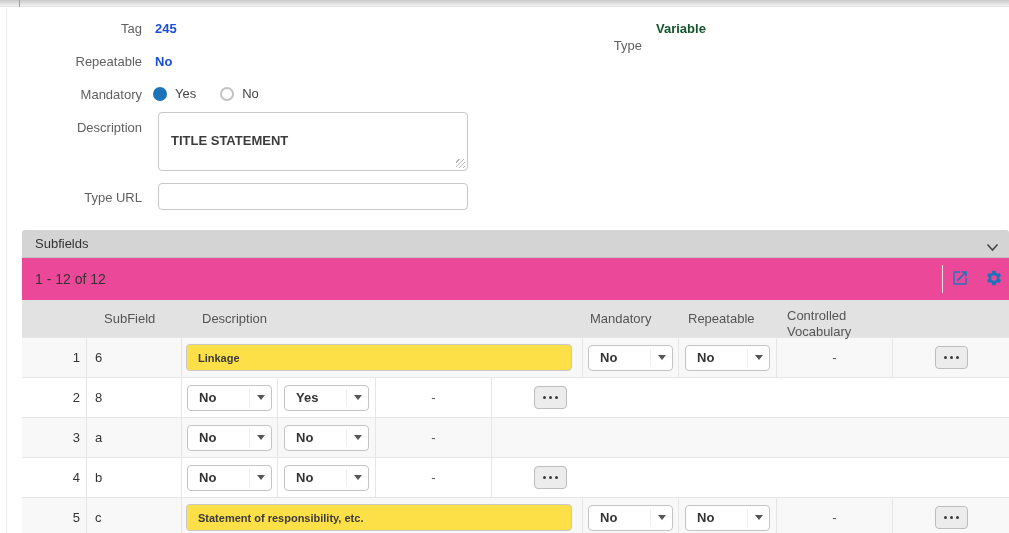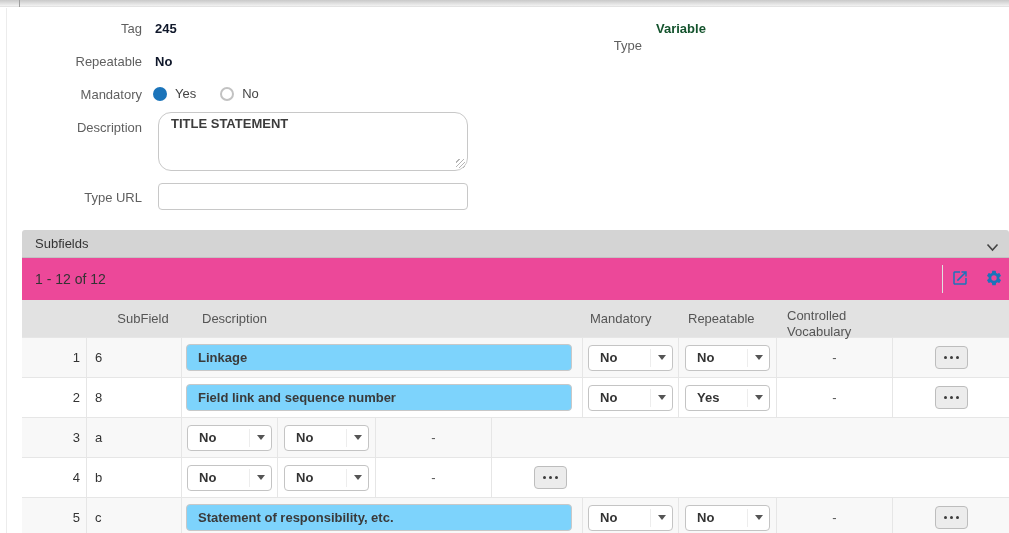--- a/index.html
+++ b/index.html
@@ -11,33 +11,33 @@
   }
   
   .topstrip{ position:absolute; left:0; top:0; width:1009px; height:7px;
     background:linear-gradient(#c9c9c9,#f2f2f2); border-bottom:1px solid #e3e3e3;}
   .topstrip .tick{ position:absolute; left:19px; top:0; width:1px; height:7px; background:#9f9f9f;}
   .left-line{ position:absolute; left:6px; top:8px; width:1px; height:525px; background:#ececec;}
 
   
   .flabel{ position:absolute; left:0; width:142px; text-align:right;
     font-size:13px; color:#5f5f5f; }
-  .fvalue{ position:absolute; left:155px; font-size:13px; font-weight:700; color:#0f172a; }
+  .fvalue{ position:absolute; left:155px; font-size:13px; font-weight:700; color:#1d4ed8; }
   .type-label{ position:absolute; left:560px; width:82px; text-align:right; font-size:13px; color:#5f5f5f;}
   .type-value{ position:absolute; left:656px; font-size:13px; font-weight:700; color:#14532d;}
 
   .radio-row{ position:absolute; left:153px; top:86px; display:flex; align-items:center; gap:8px; font-size:13px; color:#444;}
   .radio{ width:14px; height:14px; border-radius:50%; display:inline-block;}
   .radio.on{ background:var(--accent); }
   .radio.off{ background:#fff; border:2px solid #c2c2c2; }
   .radio-label{ margin-right:16px; }
 
   .ta-wrap{ position:absolute; left:158px; top:112px; width:310px; height:59px;}
-  textarea.desc{ width:100%; height:100%; resize:none; border:1px solid #c8c8c8; border-radius:13px;
-    padding:3px 12px; font-family:"Liberation Sans",sans-serif; font-size:13px; font-weight:700; color:#3c3c3c; outline:none;}
+  textarea.desc{ width:100%; height:100%; resize:none; border:1px solid #c8c8c8; border-radius:4px;
+    padding:20px 12px; font-family:"Liberation Sans",sans-serif; font-size:13px; font-weight:700; color:#3c3c3c; outline:none;}
   .ta-wrap .grip{ position:absolute; right:3px; bottom:3px; width:9px; height:9px; pointer-events:none;
     background:repeating-linear-gradient(135deg, transparent 0 2px, #b5b5b5 2px 3px);}
   input.helpurl{ position:absolute; left:158px; top:183px; width:310px; height:27px;
     border:1px solid #c8c8c8; border-radius:4px; padding:0 12px; font-family:"Liberation Sans",sans-serif;
     font-size:13px; color:#333; outline:none;}
 
   
   .panel{ position:absolute; left:22px; top:230px; width:987px; }
   .panel-header{ height:28px; background:#d4d4d4; border-bottom:1px solid #c2c2c2;
     border-radius:3px 3px 0 0; position:relative; }
@@ -47,38 +47,38 @@
   .toolbar{ height:42px; background:#ec4899; position:relative; }
   .toolbar .count{ line-height:42px; padding-left:13px; font-size:14px; color:#333;}
   .toolbar .sep{ position:absolute; left:920px; top:7px; width:1px; height:28px; background:#e0e0e0;}
   .icon-btn{ position:absolute; top:11px; width:20px; height:20px; border:none; background:none; cursor:pointer; padding:0;}
   .icon-btn.export{ left:928px; }
   .icon-btn.gear{ left:962px; }
 
   .thead{ height:37px; background:#e2e2e2; display:flex; align-items:center;
     font-size:13px; color:#555; }
   .hc{ height:100%; display:flex; flex-direction:column; justify-content:center;}
-  .hc1{ width:65px; } .hc2{ width:95px; padding-left:17px;align-items:center;} .hc3{ width:401px; padding-left:20px;}
+  .hc1{ width:65px; } .hc2{ width:95px; padding-left:17px;} .hc3{ width:401px; padding-left:20px;}
   .hc4{ width:96px; padding-left:7px;} .hc5{ width:98px; padding-left:9px;}
   .hc6{ width:116px; padding-left:10px; line-height:16px;margin-top:10px;} .hc7{ width:116px;}
 
   .trow{ height:40px; display:flex; align-items:stretch; border-top:1px solid #e6e6e6; background:#fff;}
   .trow.odd{ background:#f8f8f8; }
   .c{ display:flex; align-items:center; border-right:1px solid #e6e6e6; }
   .c:last-child{ border-right:none; }
   .c1{ width:65px; justify-content:flex-end; padding-right:6px; font-size:13px; color:#333;}
   .c2{ width:95px; padding-left:8px; font-size:13px; color:#333;}
   .c3{ width:401px; }
   .c4{ width:96px; } .c5{ width:98px; }
   .c6{ width:116px; justify-content:center; font-size:13px; color:#555;}
   .c7{ width:116px; justify-content:center; }
 
   .desc-input{ margin-left:4px; width:386px; height:27px; border:1px solid #c8c8c8; border-radius:4px;
-    padding:0 11px; font-family:"Liberation Sans",sans-serif; font-size:13px; font-weight:700; color:#3a3a3a;
-    background:#7dd3fc; outline:none;}
+    padding:0 11px; font-family:"Liberation Sans",sans-serif; font-size:11px; font-weight:700; color:#3a3a3a;
+    background:#fde047; outline:none;}
 
   .dropdown{ width:85px; height:26px; background:#fff; border:1px solid #c4c4c4; border-radius:4px;
     display:flex; align-items:center; cursor:pointer;}
   .c4 .dropdown{ margin-left:5px; } .c5 .dropdown{ margin-left:6px; }
   .dd-label{ flex:1; padding-left:11px; font-size:13px; font-weight:700; color:#333;}
   .dd-caret{ width:22px; height:18px; border-left:1px solid #ededed; display:flex; align-items:center; justify-content:center;}
   .dd-caret i{ width:0; height:0; border-left:4px solid transparent; border-right:4px solid transparent; border-top:5px solid #555;}
 
   .more-btn{ width:33px; height:23px; border:1px solid #bdbdbd; border-radius:4px; background:#ececec;
     display:flex; align-items:center; justify-content:center; gap:3px; cursor:pointer;}
@@ -194,23 +194,20 @@
       <button class="more-btn">
             <i class="dot"></i>
             <i class="dot"></i>
             <i class="dot"></i>
           </button>
     </div>
   </div>
       <div class="trow">
     <div class="c c1">2</div>
     <div class="c c2">8</div>
-    <div class="c c3">
-      <input class="desc-input" value="Field link and sequence number" style="">
-    </div>
     <div class="c c4">
       <div class="dropdown">
         <span class="dd-label">No</span>
         <span class="dd-caret">
               <i></i>
             </span>
       </div>
     </div>
     <div class="c c5">
       <div class="dropdown">

